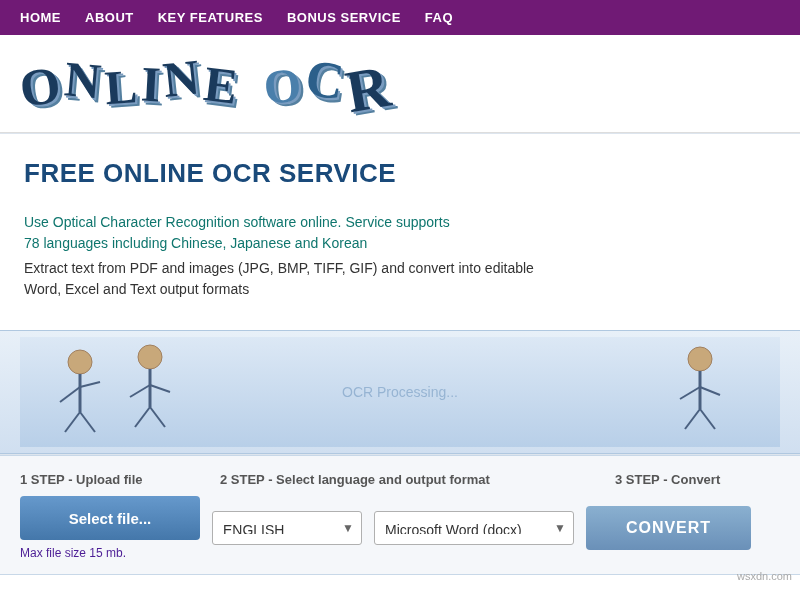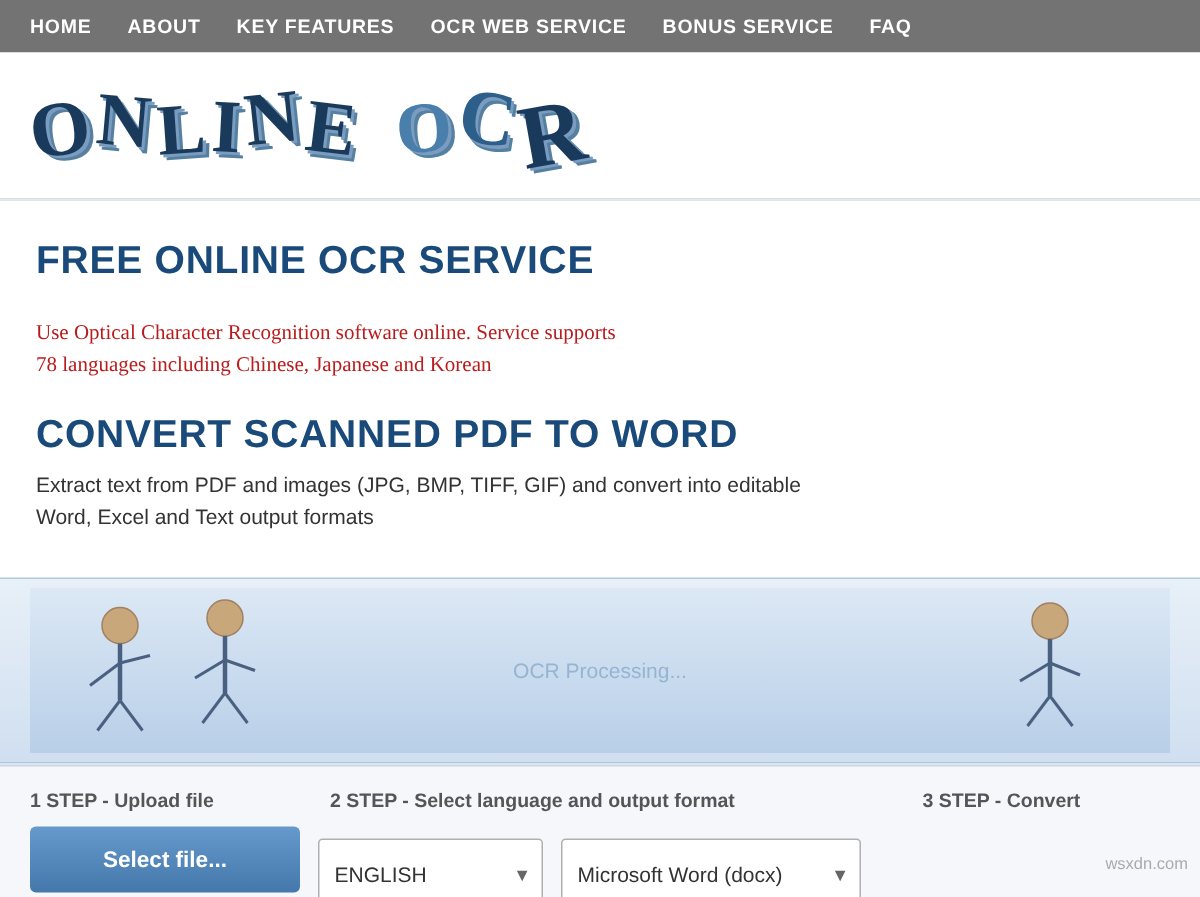--- a/index.html
+++ b/index.html
@@ -1,20 +1,20 @@
 <!DOCTYPE html>
 <html><head>
   <meta charset="utf-8">
   <style>
     * { margin: 0; padding: 0; box-sizing: border-box; }
     body { font-family: Arial, sans-serif; background: #fff; width: 800px; }
 
     
     nav {
-      background-color: #737373;
+      background-color: #701a75;
       padding: 10px 20px;
       display: flex;
       align-items: center;
       gap: 24px;
     }
     nav a {
       color: #fff;
       text-decoration: none;
       font-size: 13px;
       font-weight: bold;
@@ -54,24 +54,23 @@
     }
     .main-title {
       font-size: 26px;
       font-weight: 900;
       color: #1a4a7a;
       margin-bottom: 23px;
       letter-spacing: 0.5px;
     }
     .subtitle-text {
       font-size: 14px;
-      color: #b91c1c;
+      color: #0f766e;
       line-height: 1.5;
-      margin-bottom: 20px;
-      font-family: Liberation Serif, serif;
+      margin-bottom: 4px;
     }
     .section-title {
       font-size: 26px;
       font-weight: 900;
       color: #1a4a7a;
       margin-bottom: 8px;
       letter-spacing: 0.5px;
     }
     .section-text {
       font-size: 14px;
@@ -144,21 +143,21 @@
     .dropdown-wrap select {
       appearance: none;
       -webkit-appearance: none;
       background: #fff;
       border: 1px solid #b0b0b0;
       border-radius: 3px;
       padding: 10px 32px 10px 10px;
       font-size: 14px;
       color: #333;
       cursor: pointer;
-      height: 48px;
+      height: 34px;
     }
     .lang-select { width: 150px; }
     .format-select { width: 200px; }
     .dropdown-arrow {
       position: absolute;
       right: 8px;
       top: 50%;
       transform: translateY(-50%);
       pointer-events: none;
       font-size: 12px;
@@ -204,21 +203,20 @@
       margin: 0;
     }
   </style>
 </head>
 <body>
 
 <nav>
   <a>HOME</a>
   <a>ABOUT</a>
   <a>KEY FEATURES</a>
-  <a>OCR WEB SERVICE</a>
   <a>BONUS SERVICE</a>
   <a>FAQ</a>
 </nav>
 
 <div class="header">
   <div class="logo-container">
     <div class="logo-3d">
 
       <span class="char" style="transform:rotate(-8deg) translateY(4px);font-size:52px;">O</span>
       <span class="char" style="transform:rotate(5deg) translateY(-2px);font-size:50px;">N</span>
@@ -236,21 +234,20 @@
 
 <hr class="divider">
 
 <div class="content">
   <h1 class="main-title">FREE ONLINE OCR SERVICE</h1>
   <p class="subtitle-text">
     <span>Use Optical Character Recognition software online. Service supports</span><br>
     <span>78 languages including Chinese, Japanese and Korean</span>
   </p>
 
-  <h2 class="section-title">CONVERT SCANNED PDF TO WORD</h2>
   <p class="section-text">
     <span>Extract text from PDF and images (JPG, BMP, TIFF, GIF) and convert into editable</span><br>
     <span>Word, Excel and Text output formats</span>
   </p>
 </div>
 
 <div class="banner-area">
 
   <svg width="760" height="110" xmlns="http://www.w3.org/2000/svg">
 
@@ -328,16 +325,17 @@
     <div class="dropdown-wrap">
       <select class="format-select">
         <option>Microsoft Word (docx)</option>
         <option>Microsoft Excel (xlsx)</option>
         <option>Plain Text (txt)</option>
         <option>Adobe PDF (pdf)</option>
       </select>
       <span class="dropdown-arrow">▼</span>
     </div>
 
+    <button class="convert-btn">CONVERT</button>
   </div>
 </div>
 
 <div class="watermark">wsxdn.com</div>
 
 </body></html>

